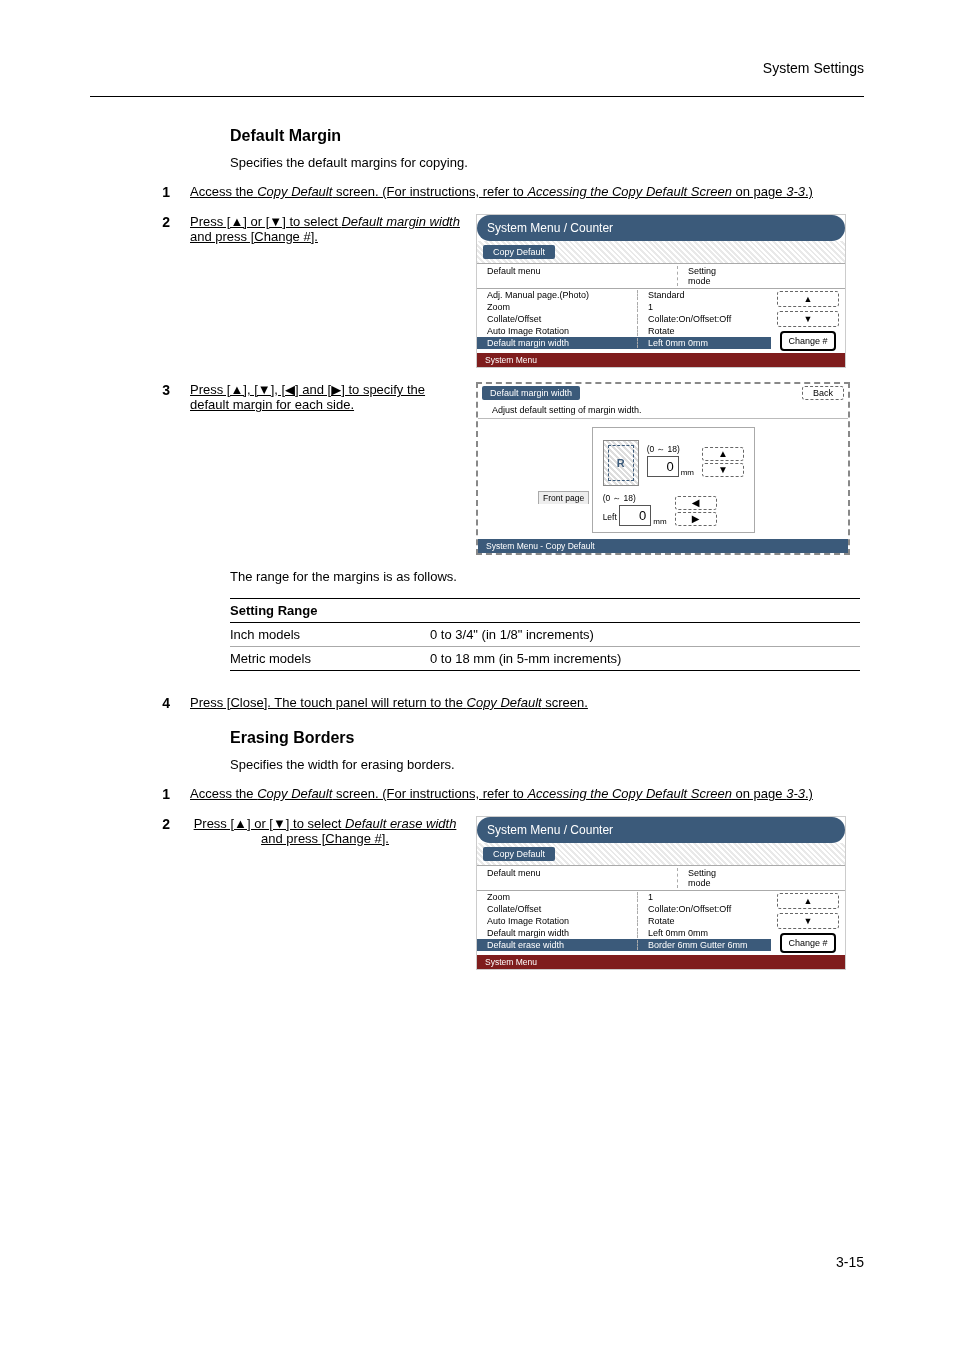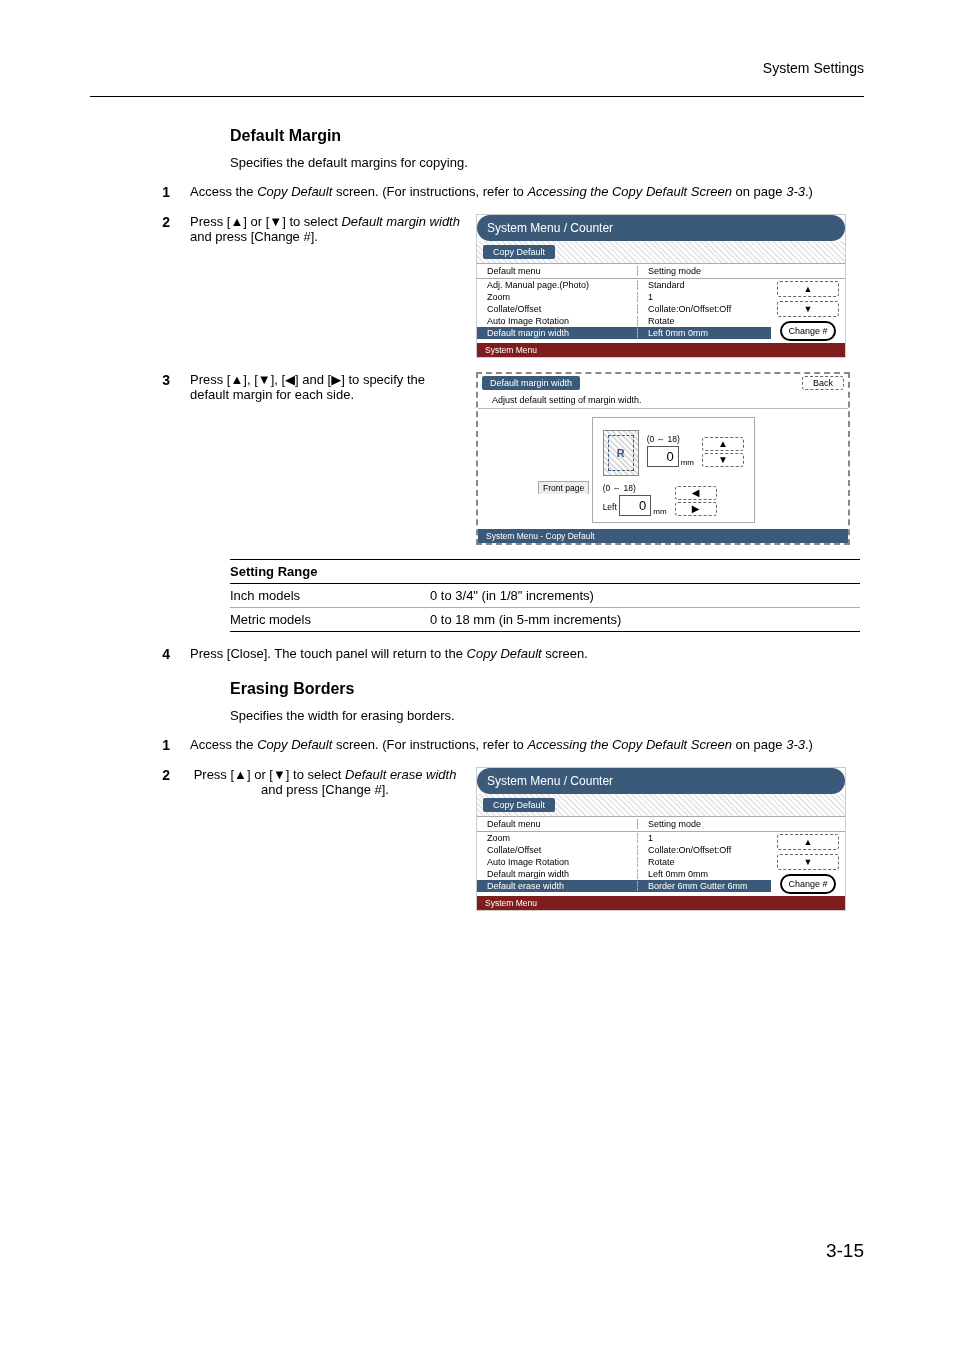--- a/index.html
+++ b/index.html
@@ -41,20 +41,21 @@
     text-align: right;
     font-weight: bold;
     font-size: 14px;
     padding-right: 20px;
     flex: 0 0 80px;
   }
   .step-text {
     font-size: 13px;
     flex: 1;
     padding-right: 16px;
+    text-decoration: underline;
   }
   .step-text .italic { font-style: italic; }
   .screenshot {
     flex: 0 0 370px;
   }
   .scr-frame {
     border: 1px solid #ccc;
     background: #fff;
     font-size: 9px;
     position: relative;
@@ -78,20 +79,21 @@
     padding: 2px 10px;
     border-radius: 2px;
     margin: 2px 0;
   }
   .scr-table-head {
     display: flex;
     border-top: 1px solid #aaa;
     border-bottom: 1px solid #aaa;
     font-size: 9px;
     padding: 2px 0;
+    gap: 40px;
   }
   .scr-col1 { width: 150px; padding-left: 10px; }
   .scr-col2 { flex: 1; padding-left: 10px; border-left: 1px dashed #aaa; }
   .scr-col3 { width: 70px; text-align: center; }
   .scr-row { display: flex; font-size: 9px; padding: 1px 0; }
   .scr-row.sel { background: #3b5a7a; color: #fff; }
   .scr-btncol {
     width: 66px;
     display: flex;
     flex-direction: column;
@@ -104,21 +106,21 @@
     border-radius: 3px;
     font-size: 9px;
     padding: 1px 6px;
     min-width: 48px;
     text-align: center;
     background: #fff;
     line-height: 12px;
   }
   .scr-btn.sel {
     border: 2px solid #000;
-    border-radius: 10px;
+    border-radius: 4px;
     padding: 2px 2px;
   }
   .scr-body {
     display: flex;
     align-items: stretch;
   }
   .scr-list { flex: 1; }
   .scr-footer {
     background: #7f1d1d;
     color: #fff;
@@ -201,40 +203,40 @@
     display: inline-block;
   }
   .dlg-footer {
     background: #3b5a7a;
     color: #fff;
     font-size: 8.5px;
     padding: 2px 8px;
   }
   
   .settings-tbl {
-    margin: 8px 0 14px 140px;
+    margin: 8px 0 24px 140px;
     width: 630px;
     font-size: 13px;
     border-top: 1px solid #000;
     border-bottom: 1px solid #000;
   }
   .settings-head {
     font-weight: bold;
     padding: 4px 0;
     border-bottom: 1px solid #000;
   }
   .st-row { display: flex; padding: 4px 0; }
   .st-row + .st-row { border-top: 1px solid #aaa; }
   .st-c1 { width: 200px; }
   .st-c2 { flex: 1; }
   .page-number {
     position: absolute;
-    bottom: 38px;
+    bottom: 30px;
     right: 90px;
-    font-size: 19px;
+    font-size: 14px;
   }
 </style>
 </head>
 <body>
 
 <div class="page">
   <div class="running-head">System Settings</div>
 
   <div class="section-title">Default Margin</div>
   <div class="body-text">Specifies the default margins for copying.</div>
@@ -331,20 +333,21 @@
                 </div>
               </div>
             </div>
           </div>
         </div>
         <div class="dlg-footer">System Menu        -   Copy Default</div>
       </div>
     </div>
   </div>
 
+  <div class="body-text">The range for the margins is as follows.</div>
 
   <div class="settings-tbl">
     <div class="settings-head">Setting Range</div>
     <div class="st-row">
       <div class="st-c1">Inch models</div>
       <div class="st-c2">0 to 3/4" (in 1/8" increments)</div>
     </div>
     <div class="st-row">
       <div class="st-c1">Metric models</div>
       <div class="st-c2">0 to 18 mm (in 5-mm increments)</div>

